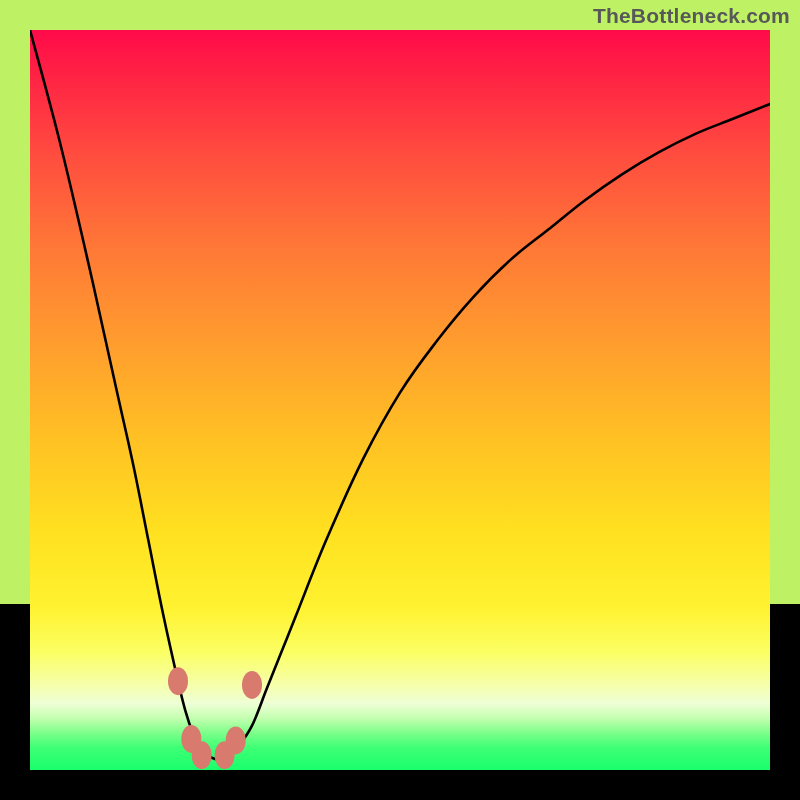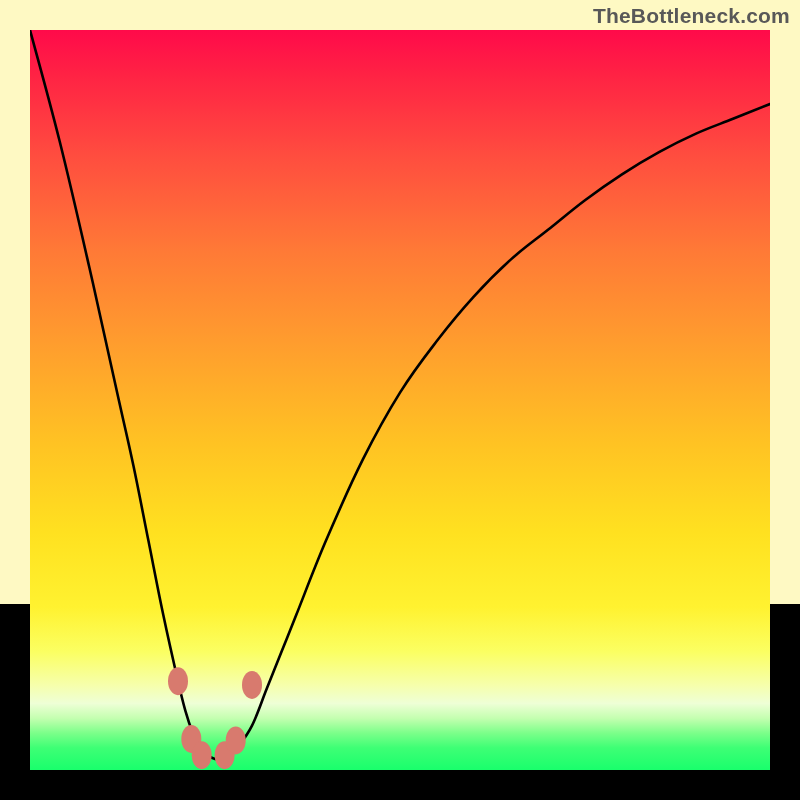--- a/index.html
+++ b/index.html
@@ -7,21 +7,21 @@
     padding: 0;
     width: 800px;
     height: 800px;
     overflow: hidden;
     background: #000;
     font-family: Arial, Helvetica, sans-serif;
   }
   .outer {
     width: 800px;
     height: 604px;
-    background: #fef9c3;
+    background: #bef264;
     position: relative;
   }
   .watermark {
     position: absolute;
     top: 4px;
     right: 10px;
     color: #585858;
     font-size: 21px;
     font-weight: bold;
     letter-spacing: 0.2px;

